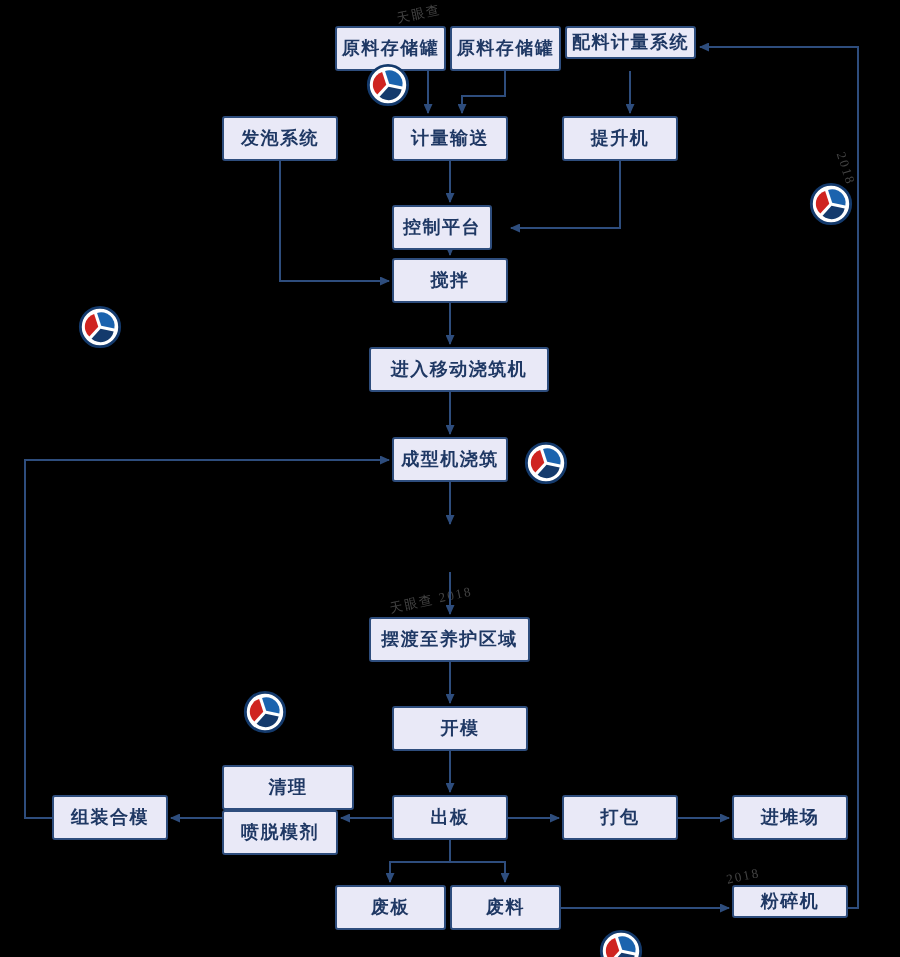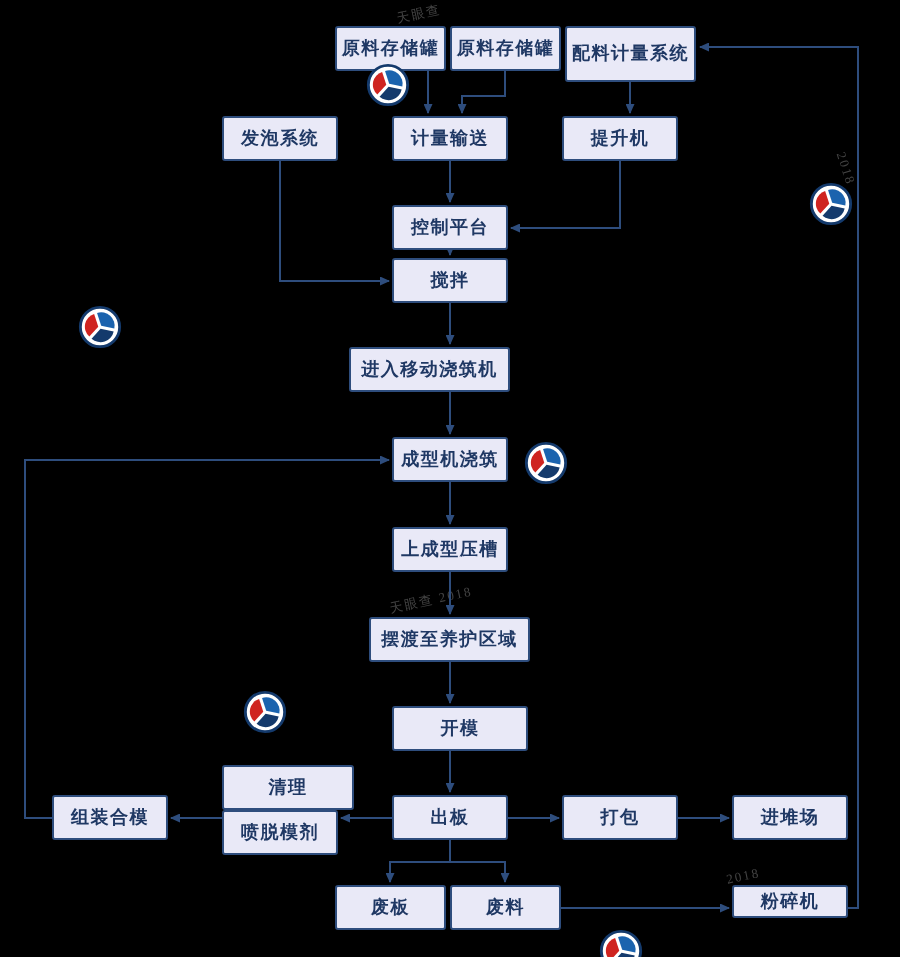--- a/index.html
+++ b/index.html
@@ -69,29 +69,28 @@
     <path class="flow" d="M508,818 H559" marker-end="url(#ah)"></path>
     <path class="flow" d="M678,818 H729" marker-end="url(#ah)"></path>
     <path class="flow" d="M450,840 V862 H390 V882" marker-end="url(#ah)"></path>
     <path class="flow" d="M450,862 H505 V882" marker-end="url(#ah)"></path>
     <path class="flow" d="M561,908 H729" marker-end="url(#ah)"></path>
     <path class="flow" d="M848,908 H858 V47 H700" marker-end="url(#ah)"></path>
   </svg>
 
   <div class="node" style="left:335px;top:26px;width:111px;height:45px">原料存储罐</div>
   <div class="node" style="left:450px;top:26px;width:111px;height:45px">原料存储罐</div>
-  <div class="node" style="left:565px;top:26px;width:131px;height:56px">配料计量系统</div>
+  <div class="node" style="left:565px;top:26px;width:131px;height:33px">配料计量系统</div>
   <div class="node" style="left:222px;top:116px;width:116px;height:45px">发泡系统</div>
   <div class="node" style="left:392px;top:116px;width:116px;height:45px">计量输送</div>
   <div class="node" style="left:562px;top:116px;width:116px;height:45px">提升机</div>
-  <div class="node" style="left:392px;top:205px;width:116px;height:45px">控制平台</div>
+  <div class="node" style="left:392px;top:205px;width:100px;height:45px">控制平台</div>
   <div class="node" style="left:392px;top:258px;width:116px;height:45px">搅拌</div>
-  <div class="node" style="left:349px;top:347px;width:161px;height:45px">进入移动浇筑机</div>
+  <div class="node" style="left:369px;top:347px;width:180px;height:45px">进入移动浇筑机</div>
   <div class="node" style="left:392px;top:437px;width:116px;height:45px">成型机浇筑</div>
-  <div class="node" style="left:392px;top:527px;width:116px;height:45px">上成型压槽</div>
   <div class="node" style="left:369px;top:617px;width:161px;height:45px">摆渡至养护区域</div>
   <div class="node" style="left:392px;top:706px;width:136px;height:45px">开模</div>
   <div class="node" style="left:222px;top:765px;width:132px;height:45px">清理</div>
   <div class="node" style="left:222px;top:810px;width:116px;height:45px">喷脱模剂</div>
   <div class="node" style="left:52px;top:795px;width:116px;height:45px">组装合模</div>
   <div class="node" style="left:392px;top:795px;width:116px;height:45px">出板</div>
   <div class="node" style="left:562px;top:795px;width:116px;height:45px">打包</div>
   <div class="node" style="left:732px;top:795px;width:116px;height:45px">进堆场</div>
   <div class="node" style="left:335px;top:885px;width:111px;height:45px">废板</div>
   <div class="node" style="left:450px;top:885px;width:111px;height:45px">废料</div>

